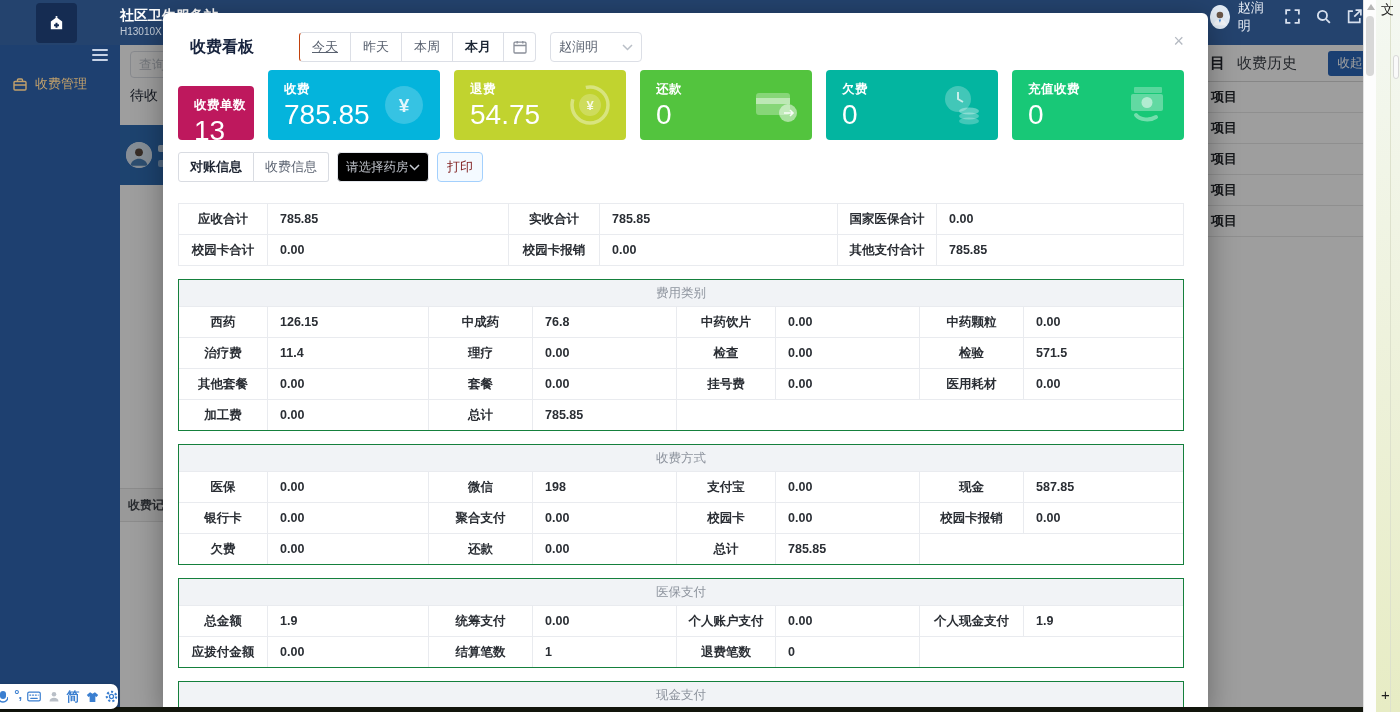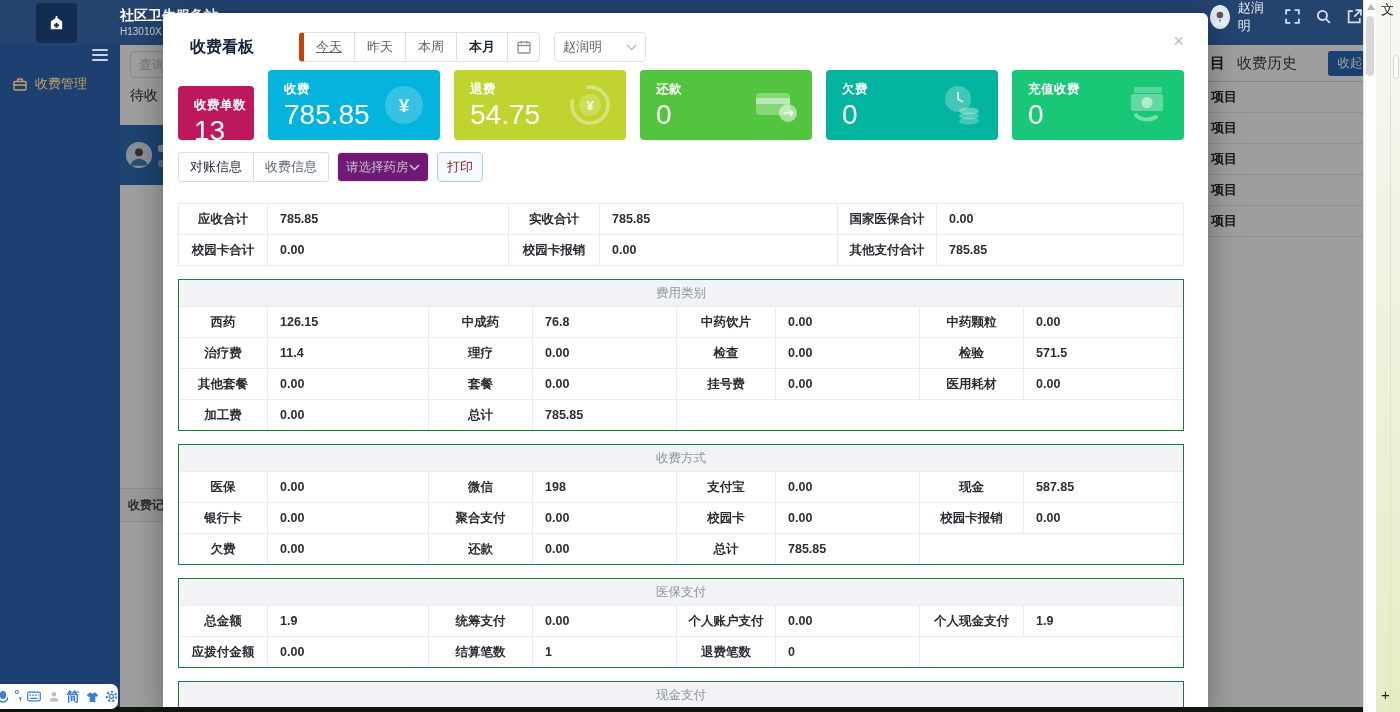--- a/index.html
+++ b/index.html
@@ -49,38 +49,38 @@
 
   
   .modal{position:absolute;left:163px;top:13px;width:1045px;height:699px;background:#fff;border-radius:6px 6px 0 0;box-shadow:0 6px 30px rgba(0,0,0,.35);z-index:60;overflow:hidden;}
   .modal-inner{position:relative;padding:0 24px 0 15px;}
   .modal-close{position:absolute;right:18px;top:18px;font-size:18px;color:#b5bac2;line-height:1;cursor:pointer;background:none;border:none;}
 
   .modal-header{display:flex;align-items:center;margin-top:18px;height:32px;}
   .modal-title{margin-left:12px;font-size:16px;font-weight:700;color:#17233d;}
   .filter-group{display:flex;margin-left:45px;}
   .filter-btn{height:30px;padding:0 12px;border:1px solid #dcdfe6;border-left:none;background:#fff;font-size:13px;color:#5a6270;display:flex;align-items:center;}
-  .filter-btn:first-child{border-left:5px solid #c2410c;border-radius:4px 0 0 4px;text-decoration:underline;}
+  .filter-btn:first-child{border-left:1px solid #c2410c;border-radius:4px 0 0 4px;text-decoration:underline;}
   .filter-btn.active{font-weight:700;color:#1b2533;}
   .filter-cal{width:32px;justify-content:center;border-radius:0 4px 4px 0;padding:0;}
   .op-select{margin-left:14px;width:92px;height:30px;border:1px solid #dcdfe6;border-radius:4px;display:flex;align-items:center;justify-content:space-between;padding:0 8px;background:#fff;}
   .op-select .sel-text{font-size:13px;color:#5a6270;}
 
   .cards-row{display:flex;gap:14px;margin-top:7px;height:70px;}
   .stat-card{position:relative;border-radius:4px;color:#fff;padding:11px 0 0 16px;overflow:hidden;width:172px;flex:none;}
   .stat-card.narrow{width:76px;}
   .stat-label{font-size:12.5px;font-weight:700;letter-spacing:.5px;}
   .stat-value{font-size:28px;line-height:32px;margin-top:1px;font-weight:400;}
   .stat-icon{position:absolute;right:12px;top:50%;transform:translateY(-50%);width:48px;height:48px;}
 
   .tabs-row{display:flex;align-items:center;margin-top:12px;height:30px;}
   .info-tab{height:30px;padding:0 11px;border:1px solid #d9dce2;background:#fff;font-size:13px;color:#5a6270;display:flex;align-items:center;border-radius:3px 0 0 3px;}
   .info-tab + .info-tab{border-left:none;border-radius:0 3px 3px 0;}
-  .info-tab.active{font-weight:400;color:#1f2633;}
-  .pharm-select{margin-left:8px;width:92px;height:30px;border:1px solid #e4e7ed;border-radius:4px;display:flex;align-items:center;justify-content:space-between;padding:0 8px;background:#701a75;}
+  .info-tab.active{font-weight:700;color:#1f2633;}
+  .pharm-select{margin-left:8px;width:92px;height:30px;border:1px solid #e4e7ed;border-radius:4px;display:flex;align-items:center;justify-content:space-between;padding:0 8px;background:#000000;}
   .pharm-select .sel-text{font-size:12.5px;color:#c0c4cc;}
   .print-btn{margin-left:8px;width:46px;height:30px;border:1px solid #a3d0fd;border-radius:4px;background:#f4faff;color:#7f1d1d;font-size:13px;}
 
   .summary-table{margin-top:21px;border:1px solid #e9ebef;}
   .sum-row{display:grid;grid-template-columns:89px 241px 91px 238px 99px 242px;border-bottom:1px solid #e9ebef;}
   .sum-row:last-child{border-bottom:none;}
   .section{margin-top:13px;border:1px solid #15803d;}
   .section-header{height:27px;background:#f1f3f6;border-bottom:1px solid #e9ebef;display:flex;align-items:center;justify-content:center;font-size:12.5px;color:#8e949e;}
   .sec-row{display:grid;grid-template-columns:89px 161px 104px 144px 99px 144px 104px 155px;border-bottom:1px solid #e9ebef;}
   .sec-row:last-child{border-bottom:none;}

